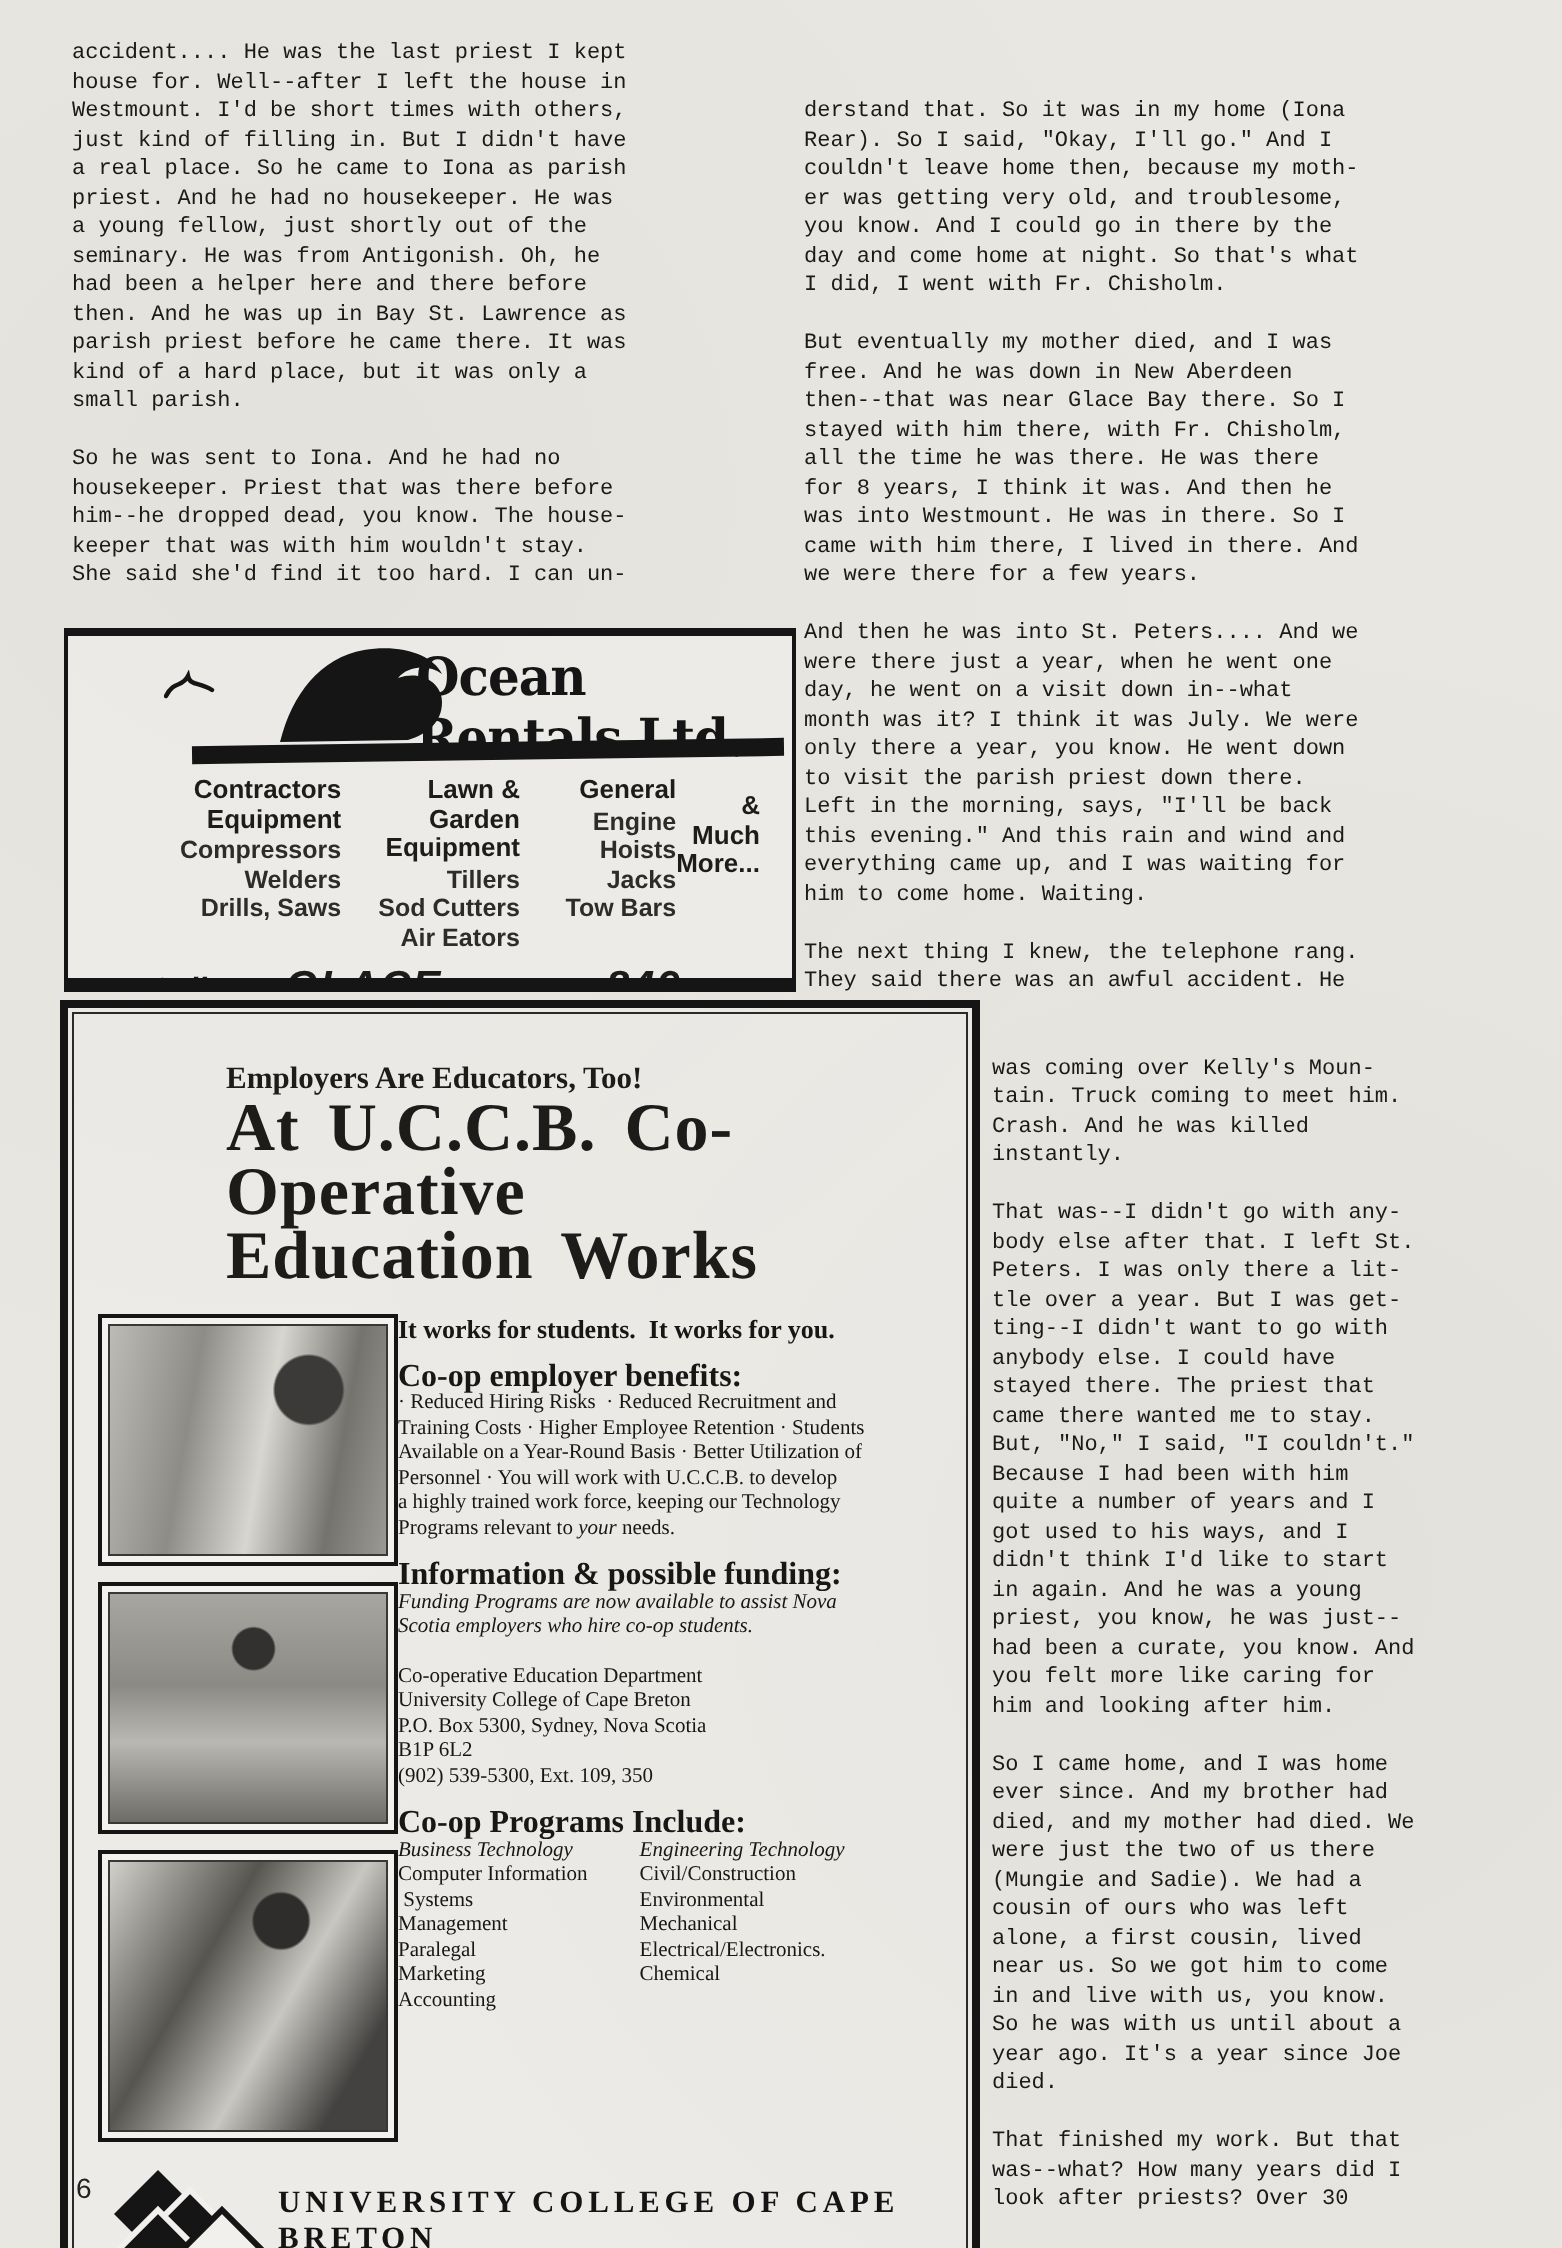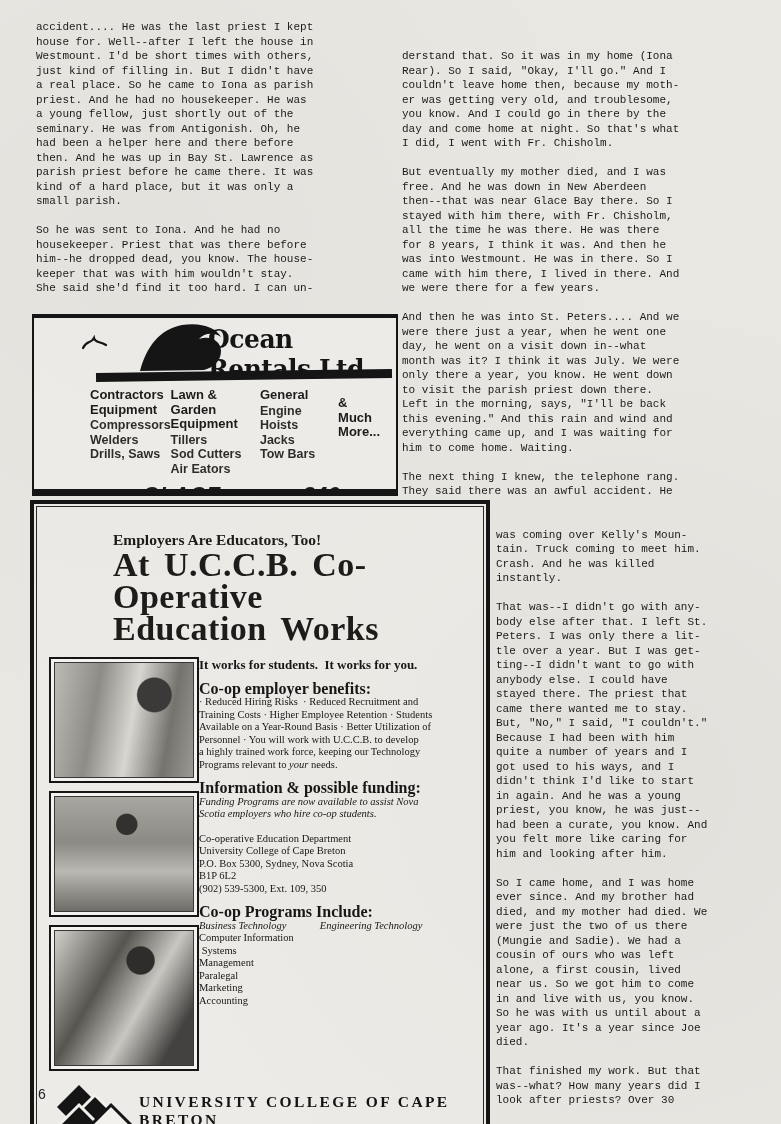--- a/index.html
+++ b/index.html
@@ -33,21 +33,21 @@
   .ocean-logo{position:relative;height:50px;margin:3px 6px 0;}
   .ocean-bird{position:absolute;left:2px;top:14px;}
   .ocean-wave{position:absolute;left:58px;top:0px;}
   .ocean-title{
     position:absolute;left:128px;top:4px;
     font-family:"DejaVu Serif","Liberation Serif",serif;
     font-weight:bold;font-size:25px;letter-spacing:-0.5px;color:#151515;
     transform:scaleY(1.05);
   }
   .ocean-bar{height:9px;background:#151515;margin:0 4px 0 22px;transform:rotate(-0.8deg);}
-  .ocean-cols{display:flex;justify-content:space-between;padding:8px 16px 0;text-align:left;}
+  .ocean-cols{display:flex;justify-content:space-between;padding:8px 16px 0;text-align:right;}
   .ocean-col{font-size:12.5px;line-height:14.5px;font-weight:bold;}
   .ocean-col .head{font-size:13px;}
   .ocean-col .items{font-weight:bold;opacity:0.92;margin-top:1px;}
   .ocean-col4{padding-top:8px;}
   .ocean-call{display:flex;align-items:baseline;justify-content:center;gap:34px;margin-top:6px;font-weight:bold;font-style:italic;}
   .ocean-call .call-label{font-size:16px;}
   .ocean-call .call-place,.ocean-call .call-phone{font-size:21px;letter-spacing:1px;}
   .ocean-addr{text-align:center;font-size:11.5px;font-weight:bold;margin-top:2px;}
 
   
@@ -281,20 +281,25 @@
               <div class="phead">Business Technology</div>
               <div class="ml">Computer Information
  Systems
 Management
 Paralegal
 Marketing
 Accounting</div>
             </div>
             <div class="pcol">
               <div class="phead">Engineering Technology</div>
+              <div class="ml">Civil/Construction
+Environmental
+Mechanical
+Electrical/Electronics.
+Chemical</div>
             </div>
           </div>
         </div>
       </div>
       <div class="uccb-footer">
         <svg class="diamonds" width="84" height="72" viewBox="0 0 84 72">
           <polygon points="26,6 48,28 26,50 4,28" fill="#151515"></polygon>
           <polygon points="42,16 64,38 42,60 20,38" fill="#151515" stroke="#f2f0ec" stroke-width="3"></polygon>
           <polygon points="26,26 48,48 26,70 4,48" fill="#151515" stroke="#f2f0ec" stroke-width="3"></polygon>
           <polygon points="58,26 80,48 58,70 36,48" fill="#f2f0ec" stroke="#151515" stroke-width="3"></polygon>

